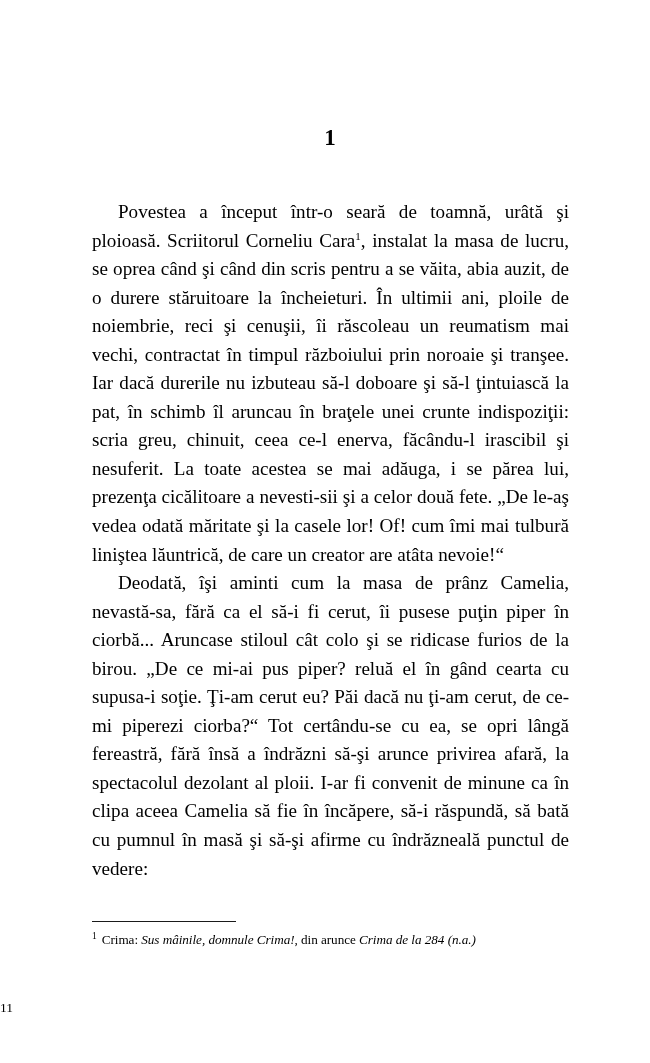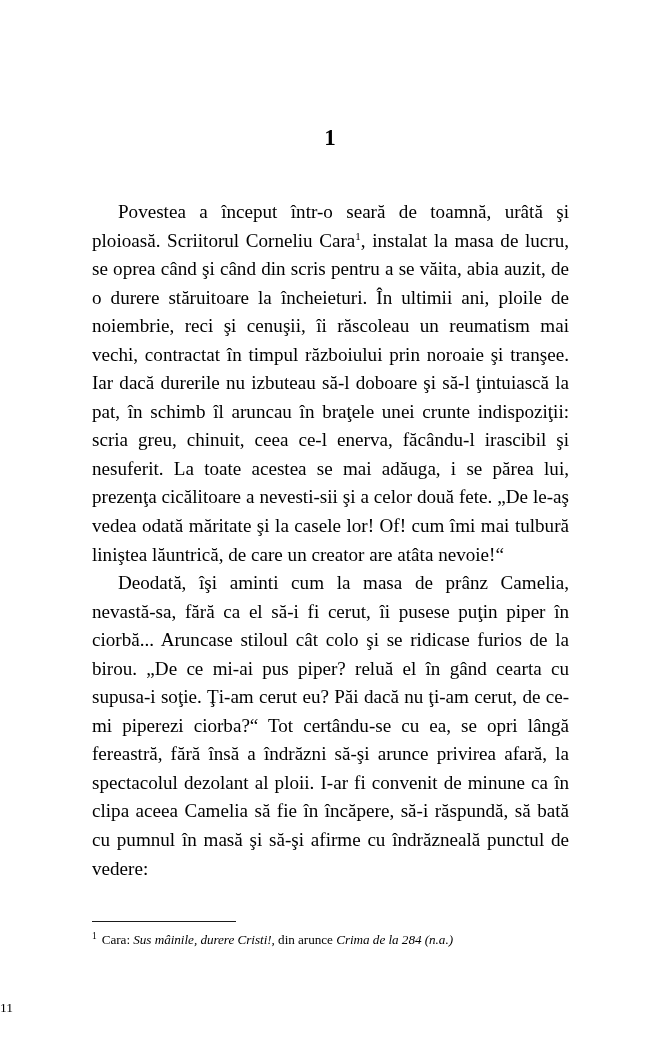--- a/index.html
+++ b/index.html
@@ -121,18 +121,18 @@
   <div class="textblock">
 
     <p class="body-para"><span>Povestea a început într-o seară de toamnă, urâtă şi ploioasă. Scriitorul Corneliu Cara</span><sup class="fnref">1</sup><span>, instalat la masa de lucru, se oprea când şi când din scris pentru a se văita, abia auzit, de o durere stăruitoare la încheieturi. În ultimii ani, ploile de noiembrie, reci şi cenuşii, îi răscoleau un reumatism mai vechi, contractat în timpul războiului prin noroaie şi tranşee. Iar dacă durerile nu izbuteau să-l doboare şi să-l ţintuiască la pat, în schimb îl aruncau în braţele unei crunte indispoziţii: scria greu, chinuit, ceea ce-l enerva, făcându-l irascibil şi nesuferit. La toate acestea se mai adăuga, i se părea lui, prezenţa cicălitoare a nevesti-sii şi a celor două fete. „De le-aş vedea odată măritate şi la casele lor! Of! cum îmi mai tulbură liniştea lăuntrică, de care un creator are atâta nevoie!“</span></p>
 
     <p class="body-para last-full">Deodată, îşi aminti cum la masa de prânz Camelia, nevastă-sa, fără ca el să-i fi cerut, îi pusese puţin piper în ciorbă... Aruncase stiloul cât colo şi se ridicase furios de la birou. „De ce mi-ai pus piper? reluă el în gând cearta cu supusa-i soţie. Ţi-am cerut eu? Păi dacă nu ţi-am cerut, de ce-mi piperezi ciorba?“ Tot certându-se cu ea, se opri lângă fereastră, fără însă a îndrăzni să-şi arunce privirea afară, la spectacolul dezolant al ploii. I-ar fi convenit de minune ca în clipa aceea Camelia să fie în încăpere, să-i răspundă, să bată cu pumnul în masă şi să-şi afirme cu îndrăzneală punctul de vedere:</p>
 
   </div>
 
   <div class="footnote-area">
     <div class="footnote-rule"></div>
-    <div class="footnote-text"><span class="fnmark">1</span><span>Cara:</span> <i>Sus mâinile, durere Cristi!</i><span>, din arunce </span><i>Crima de la 284</i><i> (n.a.)</i></div>
+    <div class="footnote-text"><span class="fnmark">1</span><span>Crima:</span> <i>Sus mâinile, domnule Crima!</i><span>, din arunce </span><i>Crima de la 284</i><i> (n.a.)</i></div>
   </div>
 
   <div class="folio">11</div>
 
 </div>
 
 </body></html>

